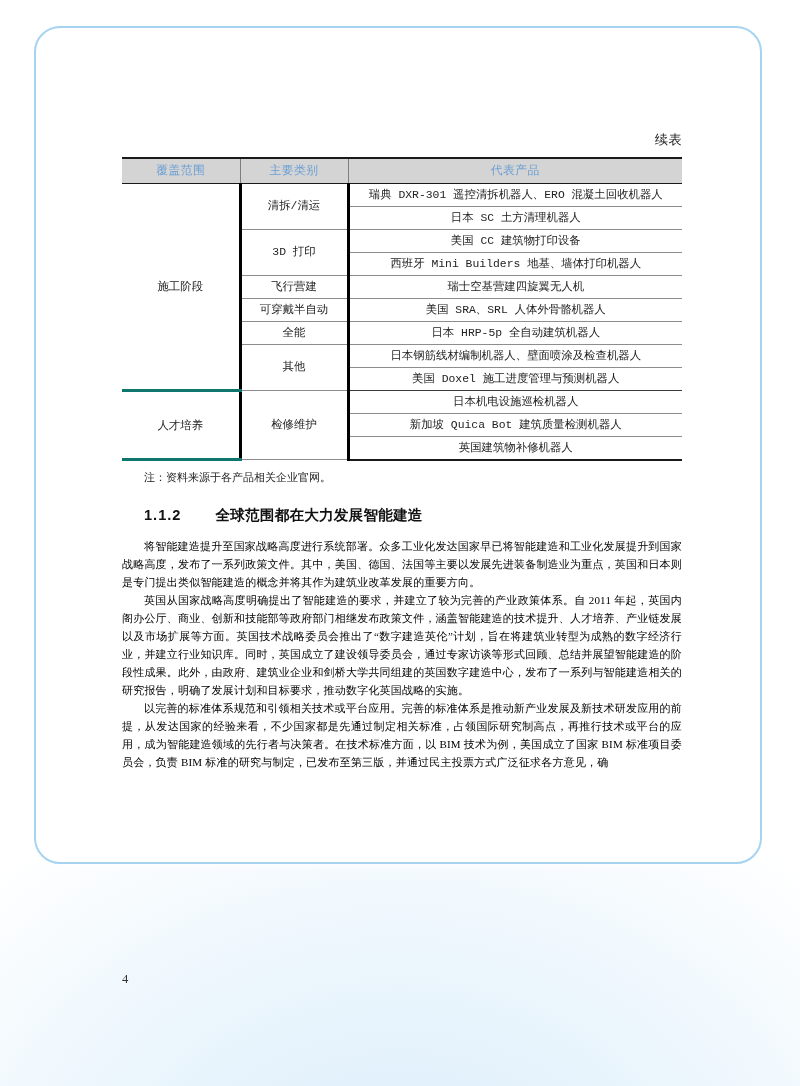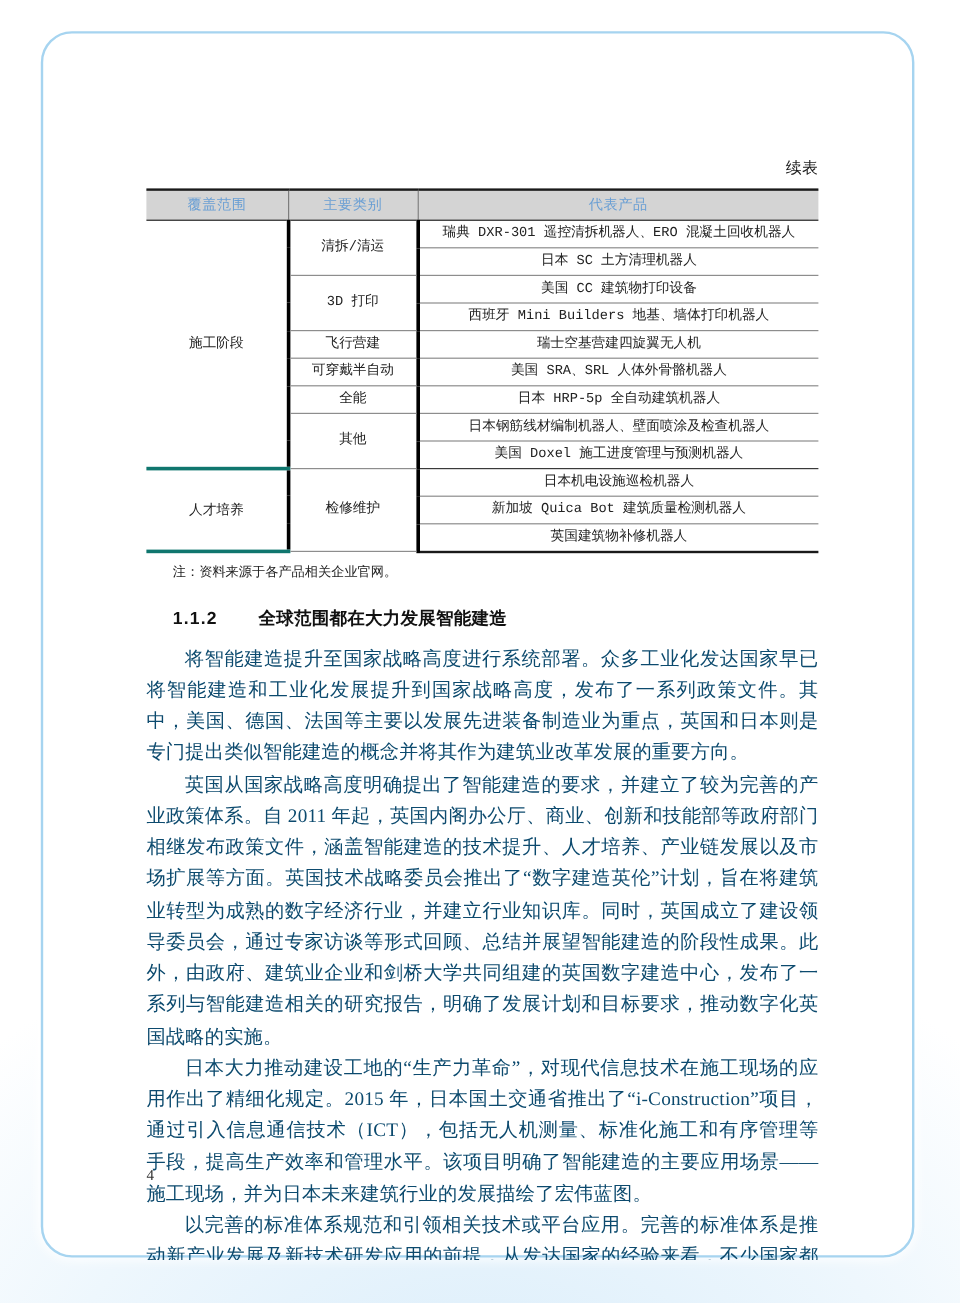--- a/index.html
+++ b/index.html
@@ -25,21 +25,21 @@
       radial-gradient(ellipse 120% 60% at 50% -12%, #eaf5fd 0%, #ffffff 55%),
       #ffffff;
   }
 
   
   .page-frame {
     position: absolute;
     left: 34px;
     top: 26px;
     width: 728px;
-    height: 1022px;
+    height: 838px;
     box-sizing: border-box;
     background: #ffffff;
     border: 2px solid #a6d4f0;
     border-radius: 26px;
     box-shadow: 0 0 10px 2px rgba(255,255,255,0.95);
   }
 
   .page-inner {
     position: absolute;
     left: 0; top: 0;
@@ -124,23 +124,23 @@
     font-size: 14.6px;
     font-weight: bold;
     font-family: "Liberation Sans", "DejaVu Sans", sans-serif;
     color: #111;
     letter-spacing: 0.2px;
   }
   h2.sec-heading .num { margin-right: 34px; letter-spacing: 1px; }
 
   p.body-par {
     margin: 12px 0 0 0;
-    font-size: 16px;
+    font-size: 11px;
     line-height: 1.64;
-    color: #0c4a6e;
+    color: #000000;
     text-align: justify;
     text-justify: inter-ideograph;
     text-indent: 2em;
     letter-spacing: 0.2px;
   }
   p.body-par + p.body-par { margin-top: 0; }
 
   
   .folio {
     position: absolute;
@@ -234,21 +234,20 @@
       </table>
 
       <p class="table-note">注：资料来源于各产品相关企业官网。</p>
 
       <h2 class="sec-heading">
         <span class="num">1.1.2</span><span>全球范围都在大力发展智能建造</span>
       </h2>
 
       <p class="body-par">将智能建造提升至国家战略高度进行系统部署。众多工业化发达国家早已将智能建造和工业化发展提升到国家战略高度，发布了一系列政策文件。其中，美国、德国、法国等主要以发展先进装备制造业为重点，英国和日本则是专门提出类似智能建造的概念并将其作为建筑业改革发展的重要方向。</p>
       <p class="body-par">英国从国家战略高度明确提出了智能建造的要求，并建立了较为完善的产业政策体系。自 2011 年起，英国内阁办公厅、商业、创新和技能部等政府部门相继发布政策文件，涵盖智能建造的技术提升、人才培养、产业链发展以及市场扩展等方面。英国技术战略委员会推出了“数字建造英伦”计划，旨在将建筑业转型为成熟的数字经济行业，并建立行业知识库。同时，英国成立了建设领导委员会，通过专家访谈等形式回顾、总结并展望智能建造的阶段性成果。此外，由政府、建筑业企业和剑桥大学共同组建的英国数字建造中心，发布了一系列与智能建造相关的研究报告，明确了发展计划和目标要求，推动数字化英国战略的实施。</p>
-      <p class="body-par">日本大力推动建设工地的“生产力革命”，对现代信息技术在施工现场的应用作出了精细化规定。2015 年，日本国土交通省推出了“i-Construction”项目，通过引入信息通信技术（ICT），包括无人机测量、标准化施工和有序管理等手段，提高生产效率和管理水平。该项目明确了智能建造的主要应用场景——施工现场，并为日本未来建筑行业的发展描绘了宏伟蓝图。</p>
       <p class="body-par">以完善的标准体系规范和引领相关技术或平台应用。完善的标准体系是推动新产业发展及新技术研发应用的前提，从发达国家的经验来看，不少国家都是先通过制定相关标准，占领国际研究制高点，再推行技术或平台的应用，成为智能建造领域的先行者与决策者。在技术标准方面，以 BIM 技术为例，美国成立了国家 BIM 标准项目委员会，负责 BIM 标准的研究与制定，已发布至第三版，并通过民主投票方式广泛征求各方意见，确</p>
 
     </div>
 
     <div class="folio">4</div>
 
   </div>
 </div>
 
 </body></html>

